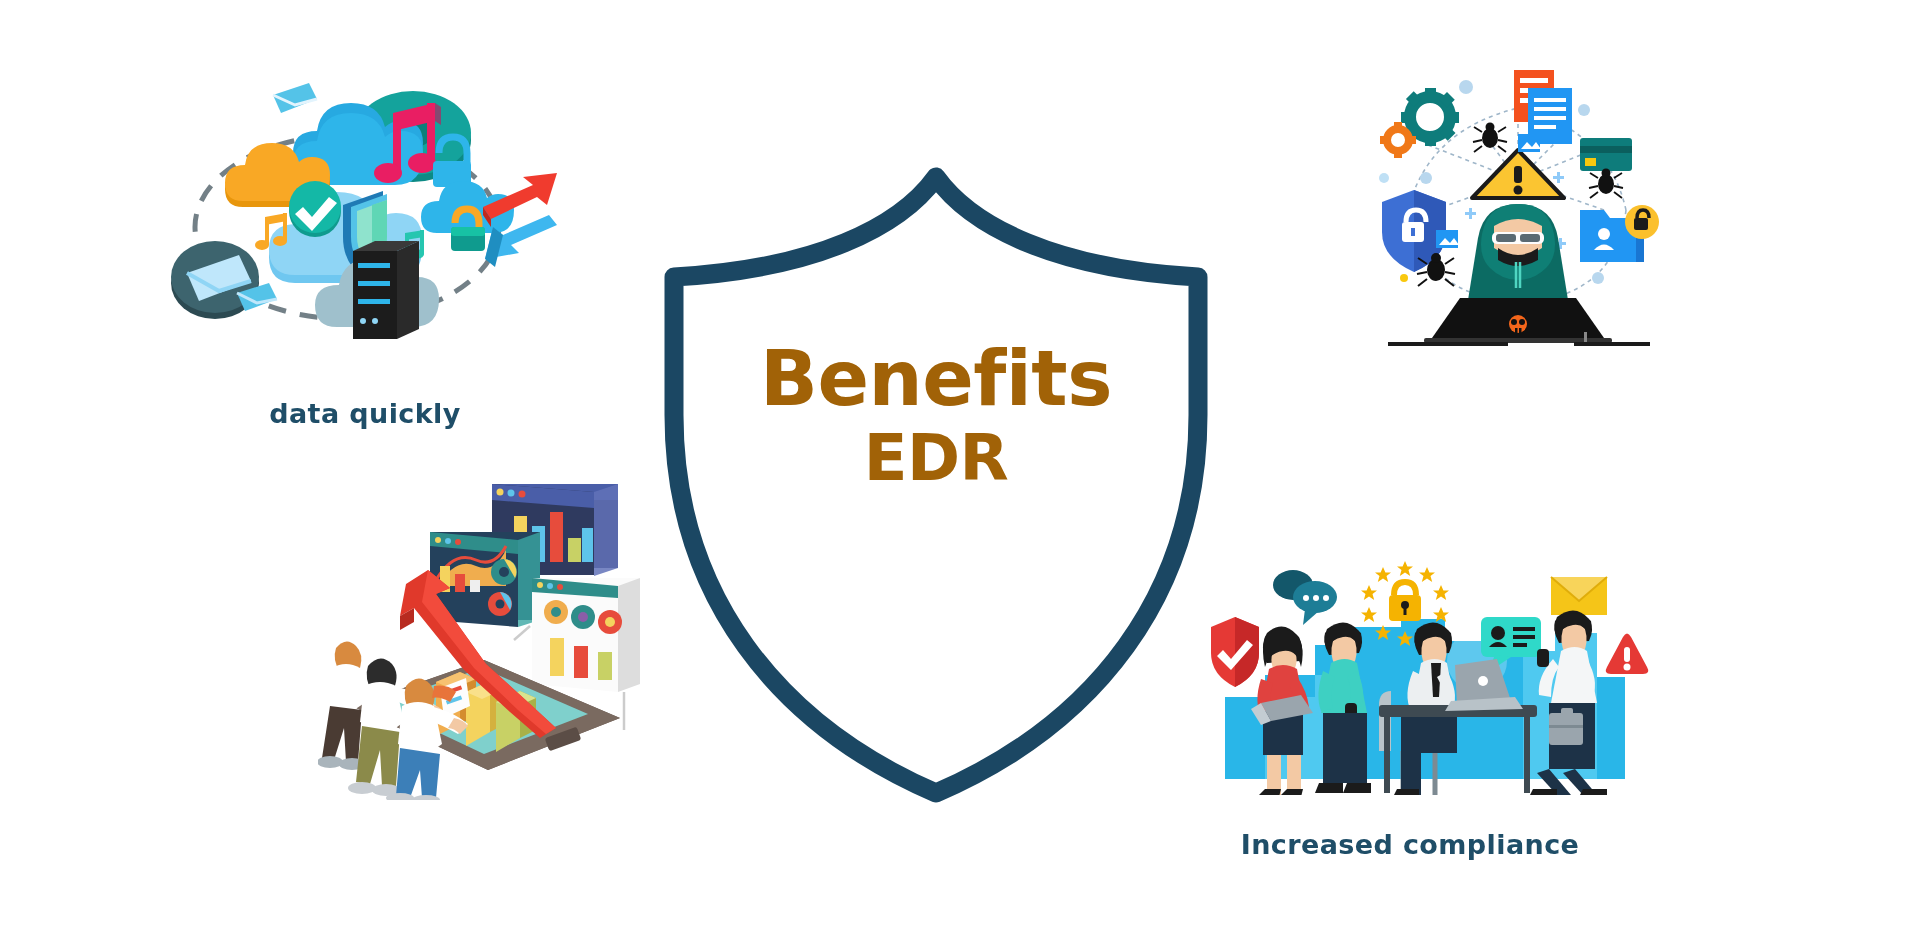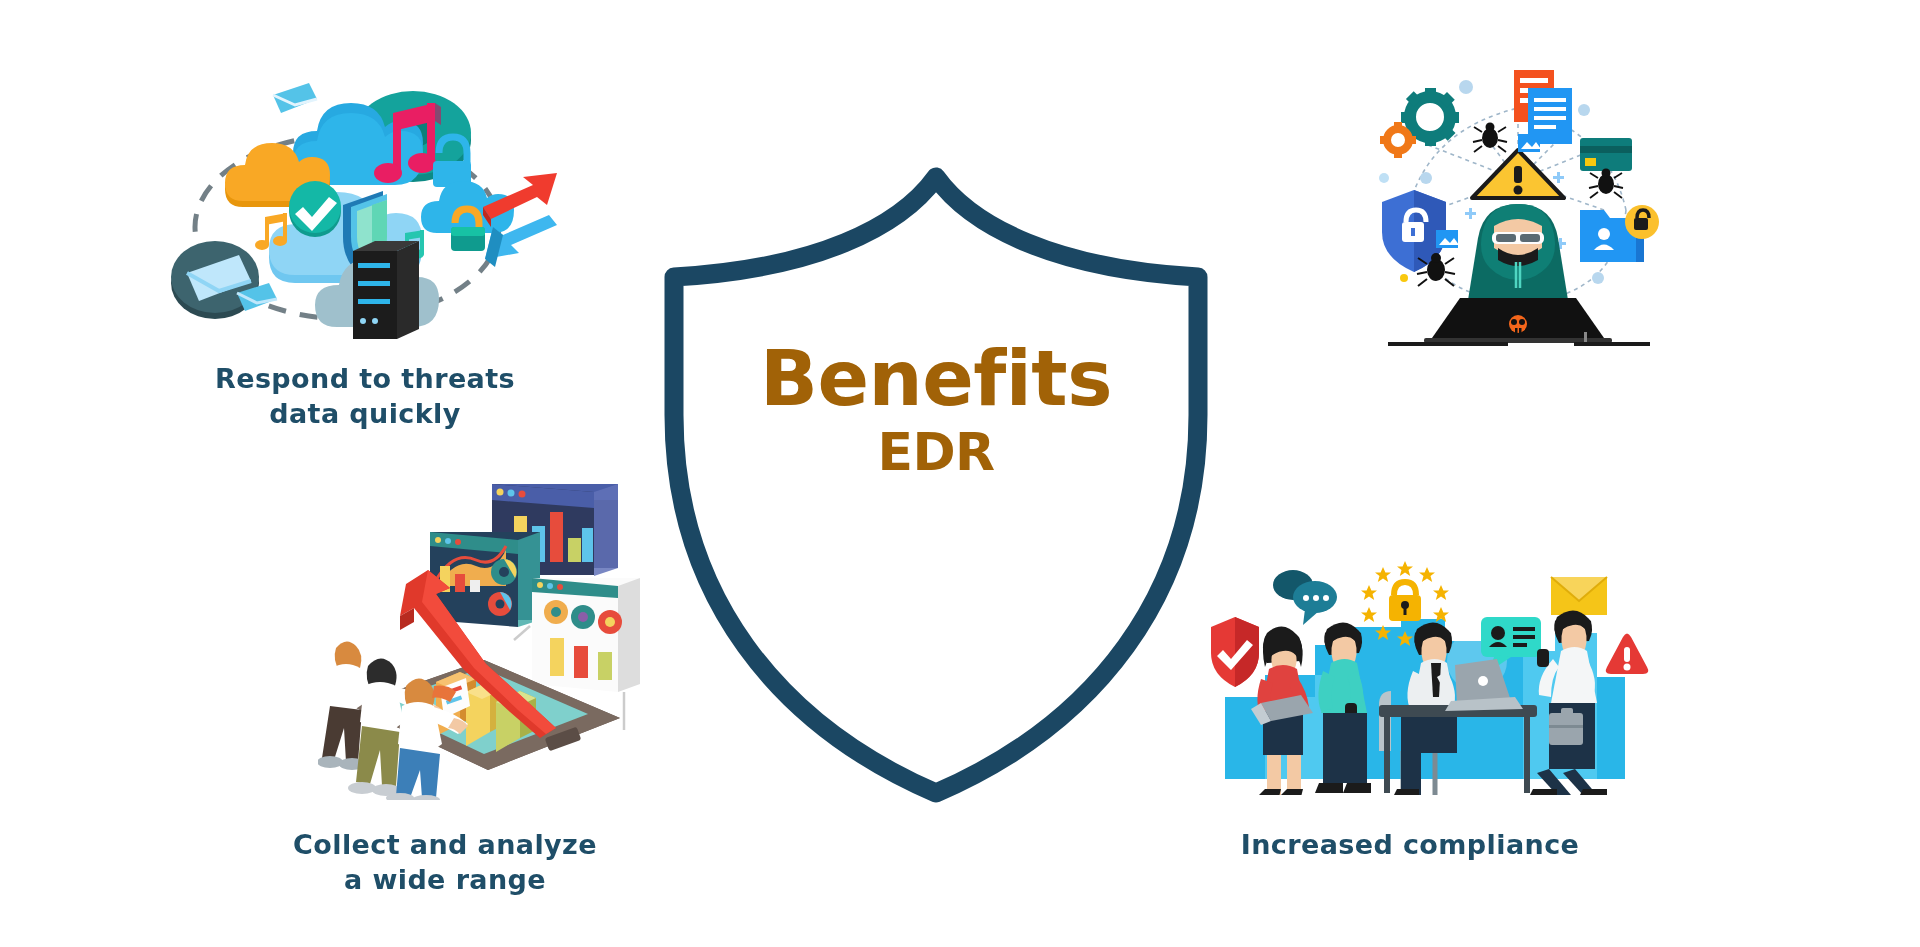--- a/index.html
+++ b/index.html
@@ -40,21 +40,21 @@
     text-align: center;
     color: #a16207;
     font-weight: bold;
     line-height: 1.02;
     letter-spacing: -0.5px;
     pointer-events: none;
     margin-top: 22px;
   }
   .shield-text .l1 { font-size: 76px; display:block; }
   .shield-text .l2 { font-size: 70px; display:block; margin-top: 10px;}
-  .shield-text .l3 { font-size: 52px; display:block; margin-top: 8px;}
+  .shield-text .l3 { font-size: 64px; display:block; margin-top: 8px;}
 
   
   .qlabel {
     position: absolute;
     color: #1f4e68;
     font-size: 27px;
     font-weight: bold;
     line-height: 1.28;
     text-align: center;
     letter-spacing: 0.4px;
@@ -650,27 +650,23 @@
         <path d="M328 234 l24 0 l0 8 l-28 0 z" fill="#1b1b1b"></path>
         <path d="M378 234 l24 0 l0 8 l-28 0 z" fill="#1b1b1b"></path>
         <rect x="344" y="158" width="34" height="32" rx="3" fill="#9aa5ad"></rect>
         <rect x="356" y="153" width="12" height="7" rx="2" fill="#9aa5ad"></rect>
         <rect x="344" y="170" width="34" height="3" fill="#7d8a92"></rect>
       </g>
     </svg>
   </div>
 
   <div class="qlabel" id="label-respond">
-    <span>Respond to threats</span><br>
+    <br>
     <span>data quickly</span>
   </div>
 
 
-  <div class="qlabel" id="label-collect">
-    <span>Collect and analyze</span><br>
-    <span>a wide range</span>
-  </div>
 
   <div class="qlabel" id="label-compliance">
     <span>Increased compliance</span>
   </div>
 
 </div>
 
 </body></html>

